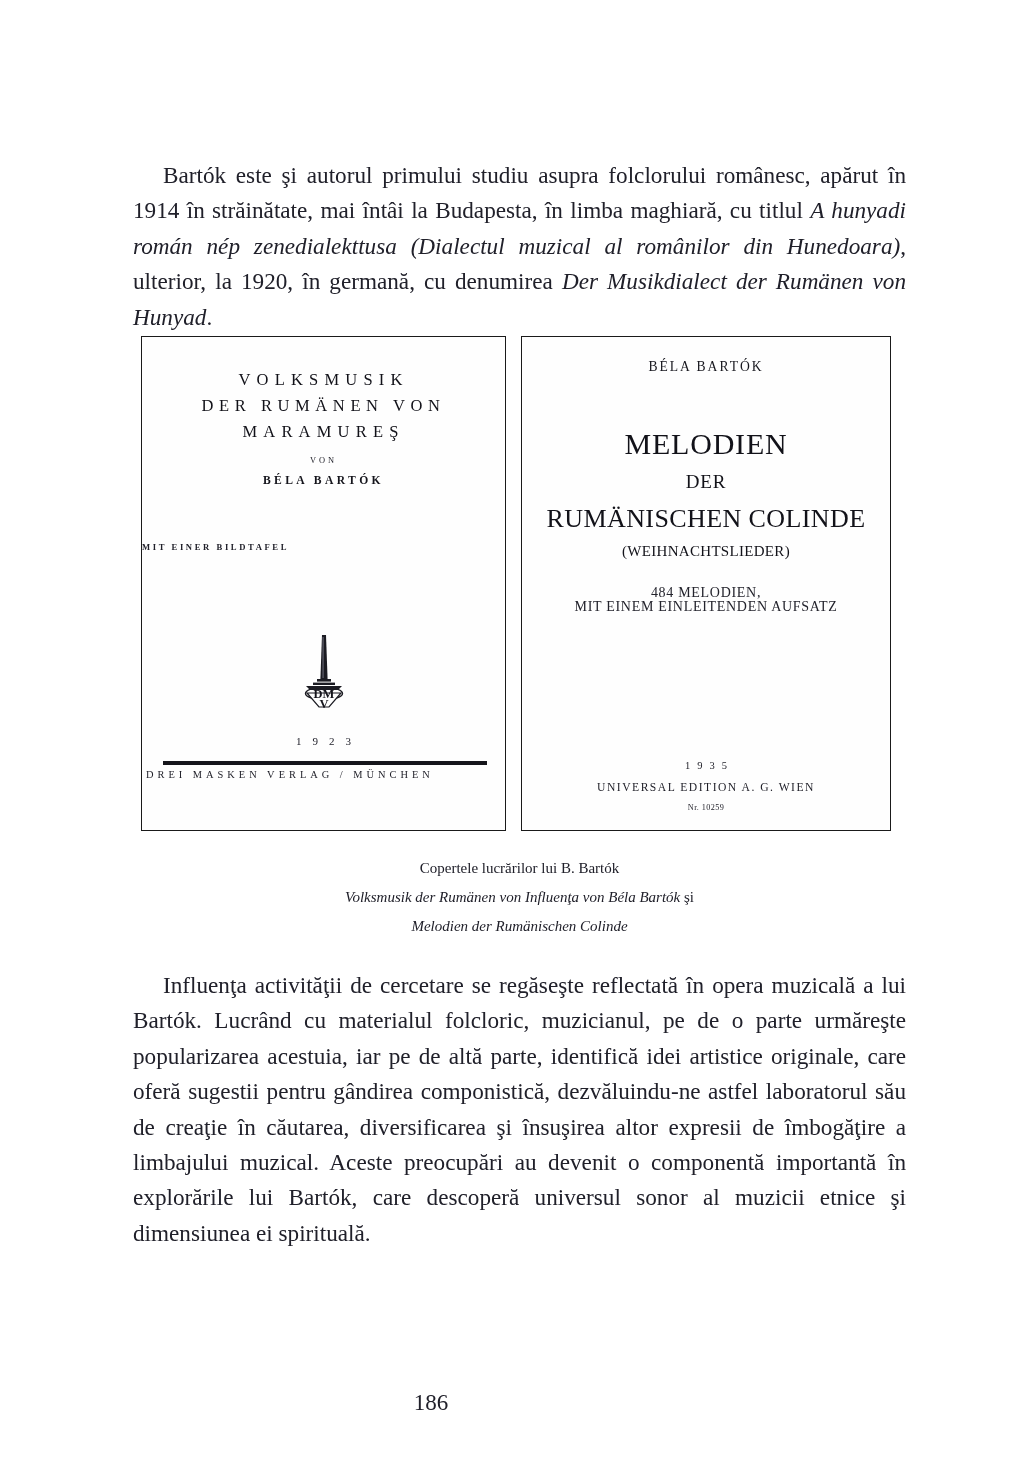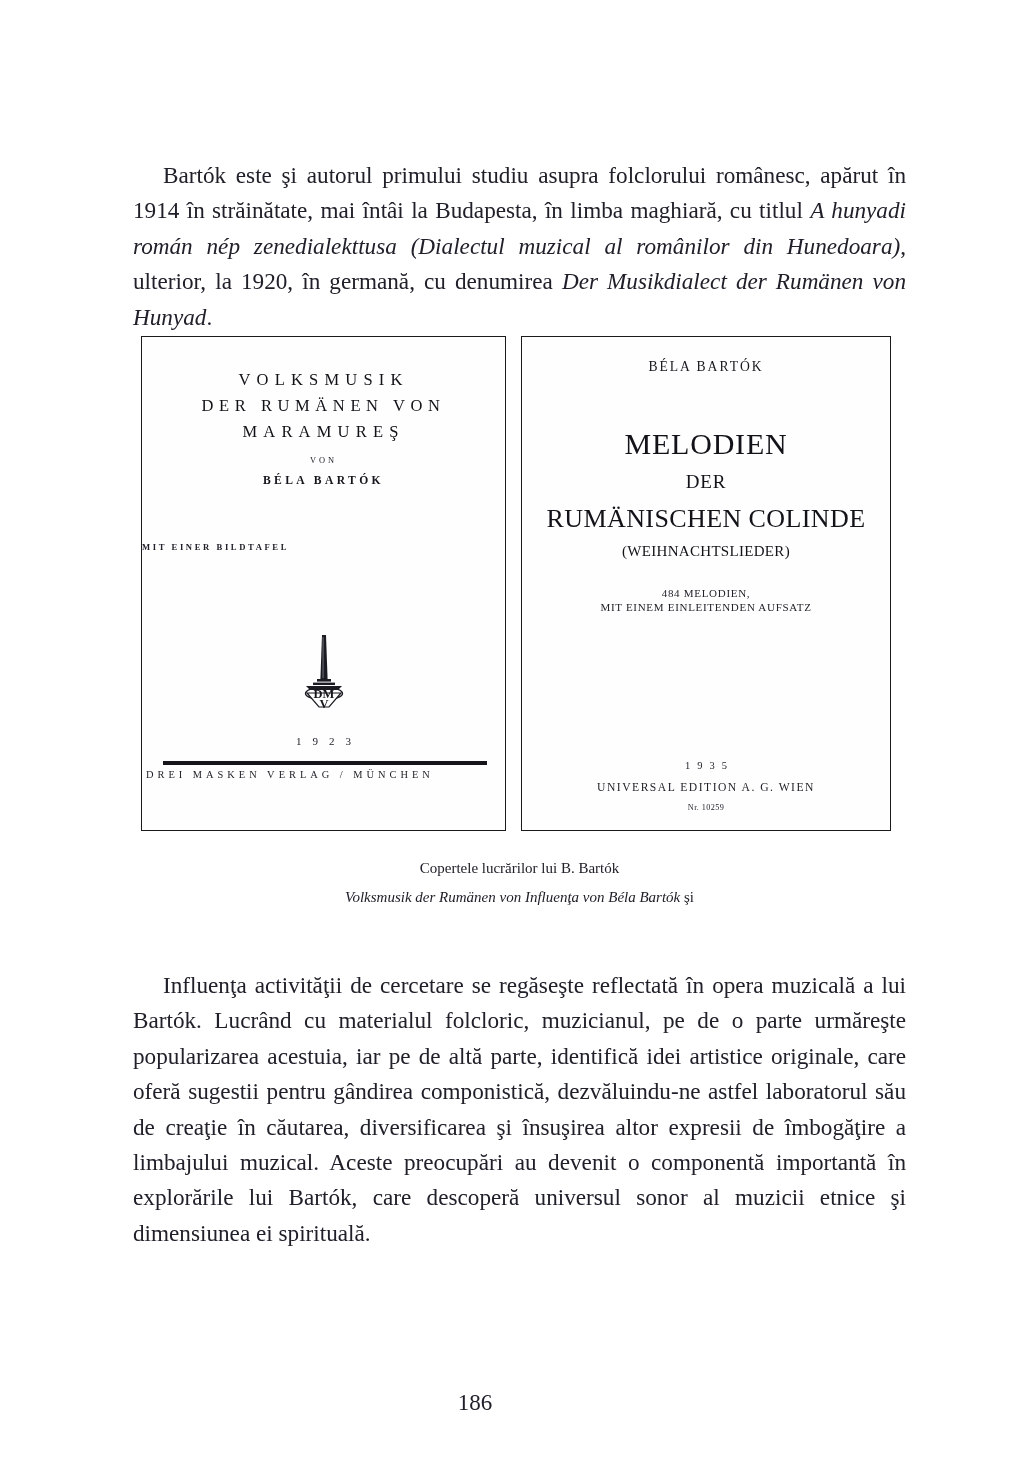--- a/index.html
+++ b/index.html
@@ -165,21 +165,21 @@
   .mc-l1 { font-size: 30px; letter-spacing: 0.8px; line-height: 38px; }
   .mc-l2 { font-size: 19px; letter-spacing: 0.8px; line-height: 34px; margin-top: 2px; }
   .mc-l3 { font-size: 26px; letter-spacing: 0.4px; line-height: 36px; margin-top: 2px; }
   .mc-l4 { font-size: 15px; letter-spacing: 0.3px; margin-top: 6px; }
 
   .mc-note {
     position: absolute;
     left: 0; right: 0;
     top: 249px;
     text-align: center;
-    font-size: 11px;
+    font-size: 14px;
     letter-spacing: 0.7px;
     line-height: 14px;
     color: #23232c;
   }
   .mc-foot {
     position: absolute;
     left: 0; right: 0;
     bottom: 18px;
     text-align: center;
     color: #1d1d26;
@@ -215,21 +215,20 @@
 
   
   .folio {
     position: absolute;
     left: 0;
     top: 1362px;
     width: 862px;
     text-align: center;
     font-size: 23px;
     color: #20202a;
-    padding-left: 44px;
   }
 </style>
 </head>
 <body>
 
 <div class="page">
 
   <div class="para" id="para-intro">
     <p><span class="ind"></span><span>Bartók este şi autorul primului studiu asupra folclorului românesc, apărut în 1914 în străinătate, mai întâi la Budapesta, în limba maghiară, cu titlul </span><i>A hunyadi román nép zenedialekttusa (Dialectul muzical al românilor din Hunedoara)</i><span>, ulterior, la 1920, în germană, cu denumirea </span><i>Der Musikdialect der Rumänen von Hunyad</i><span>.</span></p>
   </div>
@@ -294,20 +293,21 @@
           <div class="mc-nr">Nr. 10259</div>
         </div>
       </div>
 
     </div>
   </div>
 
   <div class="caption">
     <div>Copertele lucrărilor lui B. Bartók</div>
     <div><span class="ital">Volksmusik der Rumänen von Influenţa von Béla Bartók</span><span> şi</span></div>
+    <div><span class="ital">Melodien der Rumänischen Colinde</span></div>
   </div>
 
   <div class="para" id="para-influence">
     <p><span class="ind"></span><span>Influenţa activităţii de cercetare se regăseşte reflectată în opera muzicală a lui Bartók. Lucrând cu materialul folcloric, muzicianul, pe de o parte urmăreşte popularizarea acestuia, iar pe de altă parte, identifică idei artistice originale, care oferă sugestii pentru gândirea componistică, dezvăluindu-ne astfel laboratorul său de creaţie în căutarea, diversificarea şi însuşirea altor expresii de îmbogăţire a limbajului muzical. Aceste preocupări au devenit o componentă importantă în explorările lui Bartók, care descoperă universul sonor al muzicii etnice şi dimensiunea ei spirituală.</span></p>
   </div>
 
   <div class="folio">186</div>
 
 </div>
 

